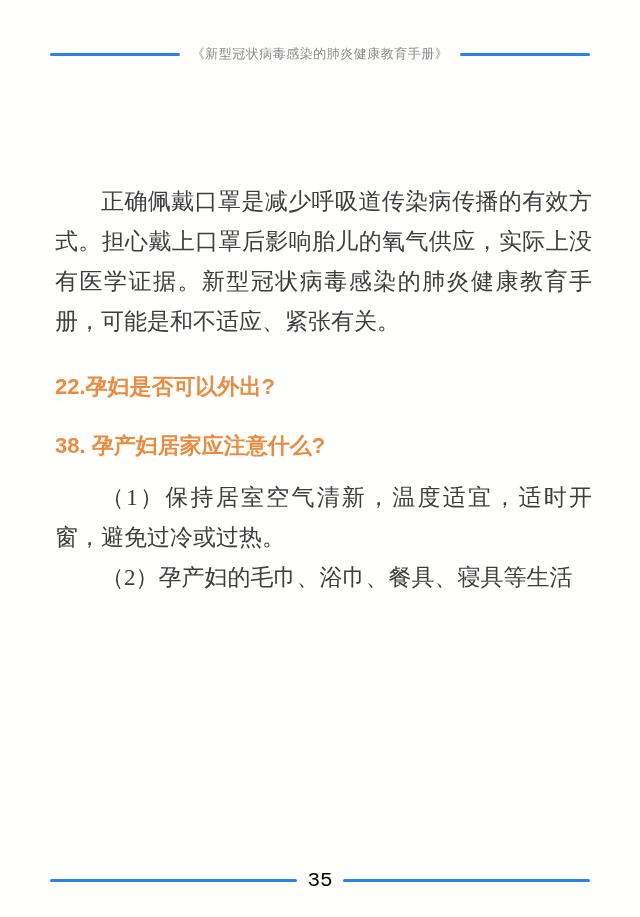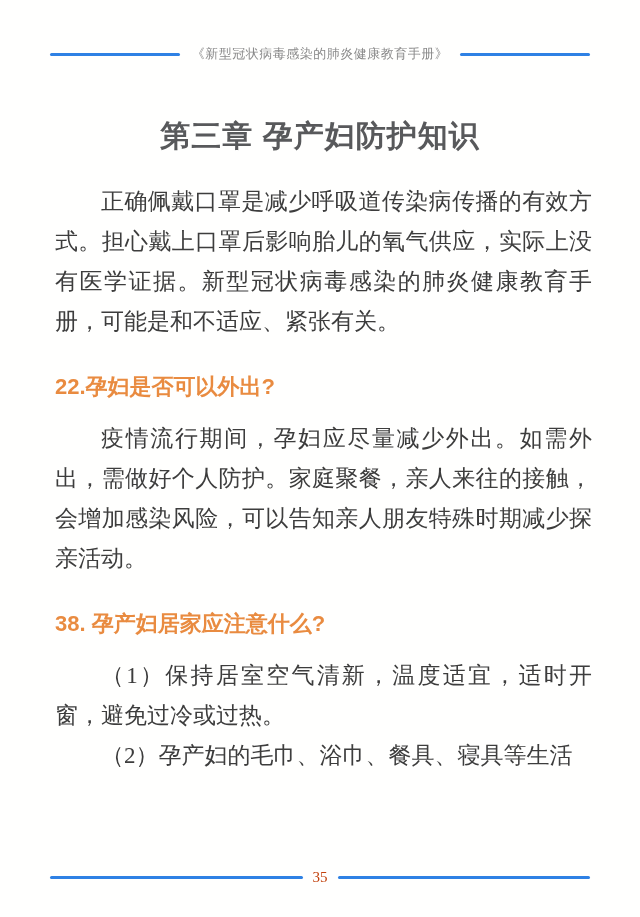--- a/index.html
+++ b/index.html
@@ -84,48 +84,46 @@
   .footer {
     position: absolute;
     top: 869px;
     left: 50px;
     right: 50px;
     display: flex;
     align-items: center;
     gap: 10px;
   }
   .page-number {
-    font-size: 15px;
-    color: #c2410c;
+    font-size: 21px;
+    color: #000000;
     white-space: nowrap;
-    font-family: Liberation Serif, serif;
+    font-family: Liberation Mono, monospace;
   }
 </style>
 </head>
 <body>
 
 <div class="page">
 
   <div class="header">
     <div class="rule"></div>
     <div class="header-title">《新型冠状病毒感染的肺炎健康教育手册》</div>
     <div class="rule"></div>
   </div>
 
-  <div class="chapter-title">第三章 孕产妇防护知识</div>
 
   <div class="content">
 
     <div class="section">
       <p>正确佩戴口罩是减少呼吸道传染病传播的有效方式。担心戴上口罩后影响胎儿的氧气供应，实际上没有医学证据。新型冠状病毒感染的肺炎健康教育手册，可能是和不适应、紧张有关。</p>
     </div>
 
     <div class="section">
       <div class="section-heading">22.孕妇是否可以外出?</div>
-      <p>疫情流行期间，孕妇应尽量减少外出。如需外出，需做好个人防护。家庭聚餐，亲人来往的接触，会增加感染风险，可以告知亲人朋友特殊时期减少探亲活动。</p>
     </div>
 
     <div class="section">
       <div class="section-heading">38. 孕产妇居家应注意什么?</div>
       <p>（1）保持居室空气清新，温度适宜，适时开窗，避免过冷或过热。</p>
       <p>（2）孕产妇的毛巾、浴巾、餐具、寝具等生活</p>
     </div>
 
   </div>
 

